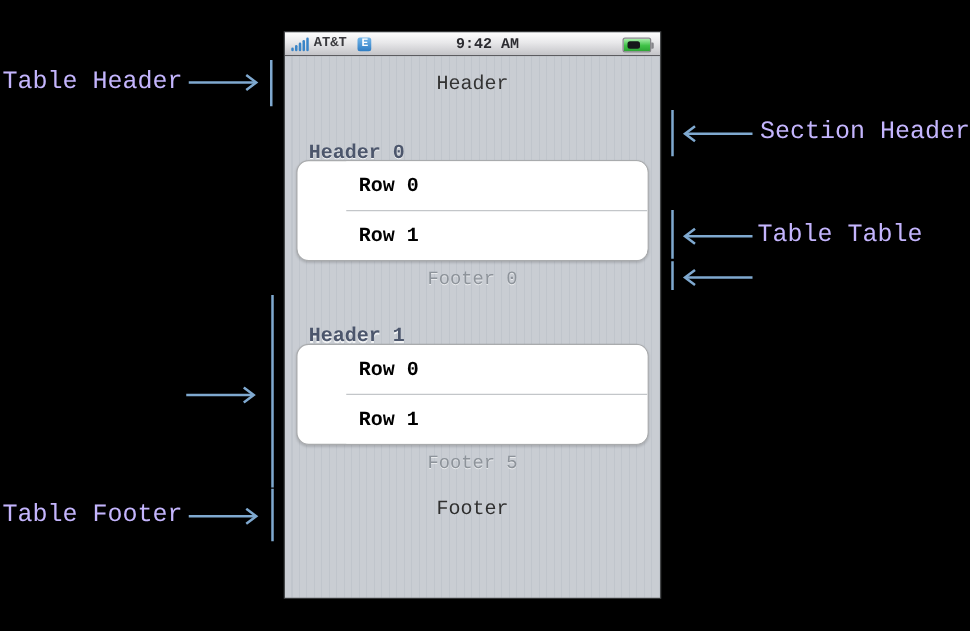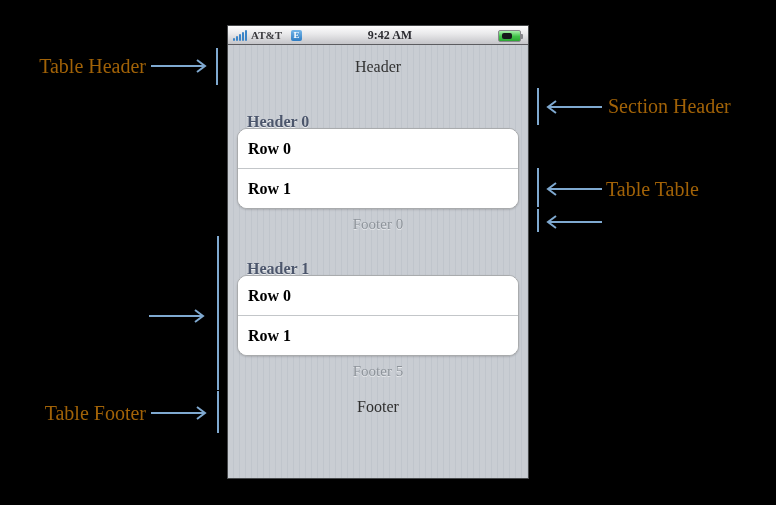--- a/index.html
+++ b/index.html
@@ -1,17 +1,17 @@
 <!DOCTYPE html>
 <html><head>
 <meta charset="utf-8">
 <style>
   html,body{margin:0;padding:0;background:#000;}
   .canvas{position:relative;width:776px;height:505px;background:#000;overflow:hidden;
-          font-family:Liberation Serif, serif;}
+          font-family:Liberation Mono, monospace;}
 
   
   .phone-screen{position:absolute;left:228px;top:26px;width:300px;height:452px;
                 background:#c9cdd3;box-shadow:0 0 0 1px rgba(200,205,212,.35);}
 
   .status-bar{position:absolute;left:0;top:0;width:100%;height:18px;
               background:linear-gradient(#fefefe 0%,#e8e8ea 45%,#c4c4c8 100%);
               border-bottom:1px solid #5c5c60;display:flex;align-items:center;}
   .signal{display:flex;align-items:flex-end;gap:1px;margin-left:5px;height:11px;}
   .signal i{display:block;width:2px;background:#3a85c8;border-radius:1px;}
@@ -39,28 +39,28 @@
   .tbl-footer{position:absolute;top:351px;left:0;width:100%;text-align:center;
               font-size:16px;color:#2f2f2f;line-height:22px;}
   .section-hdr{position:absolute;left:19px;font-size:16px;font-weight:bold;color:#4c566c;
                text-shadow:0 1px 0 rgba(255,255,255,.75);line-height:20px;margin-top:12px;}
   .hdr0{top:55px}.hdr1{top:202px}
   .section-ftr{position:absolute;left:0;width:100%;text-align:center;font-size:15px;
                color:#8d939a;text-shadow:0 1px 0 rgba(255,255,255,.6);line-height:18px;}
   .ftr0{top:170px}.ftr1{top:317px}
 
   .group{position:absolute;left:9px;width:282px;background:#fff;border:1px solid #a9abad;
-         border-radius:10px;box-shadow:0 1px 2px rgba(0,0,0,.15);overflow:hidden;box-sizing:border-box;}
+         border-radius:10px;box-shadow:0 1px 2px rgba(0,0,0,.15);overflow:hidden;box-sizing:border-box;padding-left:39px;}
   .grp0{top:83px}.grp1{top:230px}
   .row{height:39px;display:flex;align-items:center;padding-left:10px;
        font-size:16px;font-weight:bold;color:#000;background:#fff;}
   .row + .row{border-top:1px solid #c3c6c9;}
 
   
-  .callout-label{position:absolute;color:#a16207;font-size:20px;line-height:26px;white-space:nowrap;}
+  .callout-label{position:absolute;color:#c4b5fd;font-size:20px;line-height:26px;white-space:nowrap;}
   .callout-left{left:0;width:146px;text-align:right;}
   .callout-right{text-align:left;}
   .arrow{position:absolute;display:block;}
   .bracket{position:absolute;width:2px;background:#7fa9d0;}
   .bk-th{left:216px;top:48px;height:37px;}
   .bk-sec{left:217px;top:236px;height:154px;}
   .bk-tf{left:217px;top:391px;height:42px;}
   .bk-sh{left:537px;top:88px;height:37px;}
   .bk-tc{left:537px;top:168px;height:39px;}
   .bk-sf{left:537px;top:209px;height:23px;}

